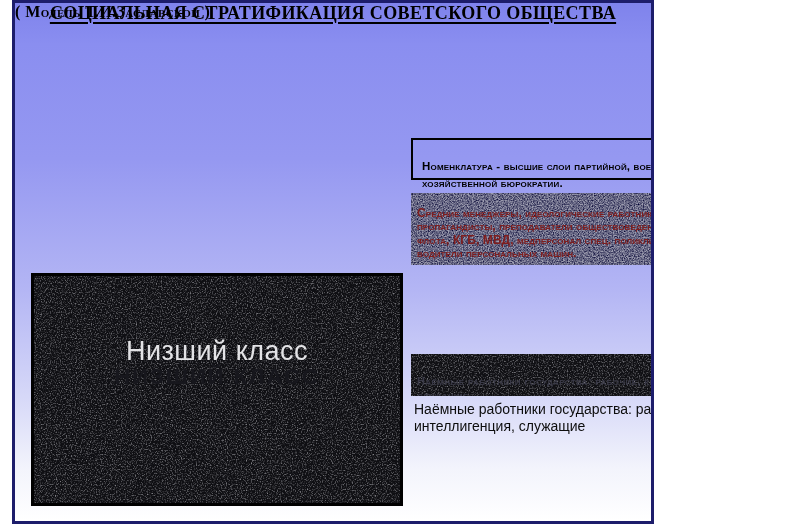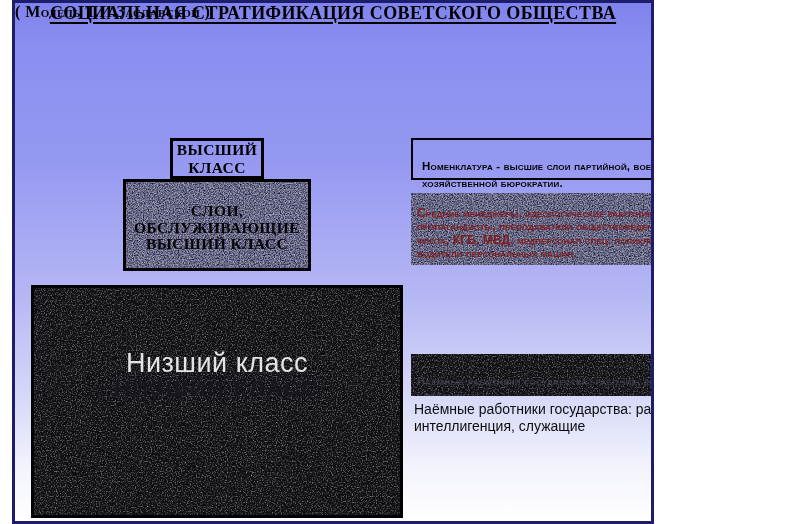--- a/index.html
+++ b/index.html
@@ -35,21 +35,21 @@
   }
   .pyr-mid{
     left:108px;top:176px;width:188px;height:92px;border:3px solid #000;
     background:#a1a1b4;overflow:hidden;text-align:center;
   }
   .pyr-mid .boxlabel{
     padding-top:21px;font-family:"Liberation Serif",serif;font-weight:bold;
     font-size:15.5px;line-height:1.08;letter-spacing:.4px;color:#060608;
   }
   .pyr-bottom{
-    left:16px;top:282px;width:372px;height:233px;border:3px solid #000;
+    left:16px;top:270px;width:372px;height:233px;border:3px solid #000;
     background:#0f0f13;overflow:hidden;
   }
   .pyr-bottom .main-label{
     position:absolute;z-index:3;left:0;top:60px;width:100%;text-align:center;
     font-size:27px;letter-spacing:.5px;color:#e3e3e6;
   }
   .pyr-bottom .ghost-label{
     position:absolute;z-index:2;left:0;top:88px;width:100%;text-align:center;
     font-size:22px;font-weight:bold;letter-spacing:2px;color:#17171d;
   }
@@ -96,30 +96,21 @@
       <filter id="grainDark" x="0" y="0" width="100%" height="100%">
         <feTurbulence type="fractalNoise" baseFrequency="0.8" numOctaves="2" seed="11" stitchTiles="stitch"></feTurbulence>
         <feColorMatrix type="matrix" values="0 0 0 0 0.62  0 0 0 0 0.62  0 0 0 0 0.66  0 0 0 1.5 -0.72"></feColorMatrix>
       </filter>
     </defs>
   </svg>
 
   <div class="abs title">СОЦИАЛЬНАЯ СТРАТИФИКАЦИЯ СОВЕТСКОГО ОБЩЕСТВА</div>
   <div class="abs subtitle">( Модель Т.И.Заславской )</div>
 
-  <div class="abs pyr-top">
-    <span class="boxlabel">ВЫСШИЙ КЛАСС</span>
-  </div>
 
-  <div class="abs pyr-mid">
-    <svg class="tex" preserveAspectRatio="none" aria-hidden="true">
-        <rect width="100%" height="100%" filter="url(#grainGray)"></rect>
-      </svg>
-    <div class="boxlabel">СЛОИ, ОБСЛУЖИВАЮЩИЕ ВЫСШИЙ КЛАСС</div>
-  </div>
 
   <div class="abs pyr-bottom">
     <svg class="tex" preserveAspectRatio="none" aria-hidden="true">
         <rect width="100%" height="100%" filter="url(#grainDark)"></rect>
       </svg>
     <div class="main-label">Низший класс</div>
     <div class="ghost-label">НИЗШИЙ КЛАСС</div>
   </div>
 
   <div class="abs note-nomenklatura">Номенклатура - высшие слои партийной, военной, государственной и  хозяйственной бюрократии.</div>

